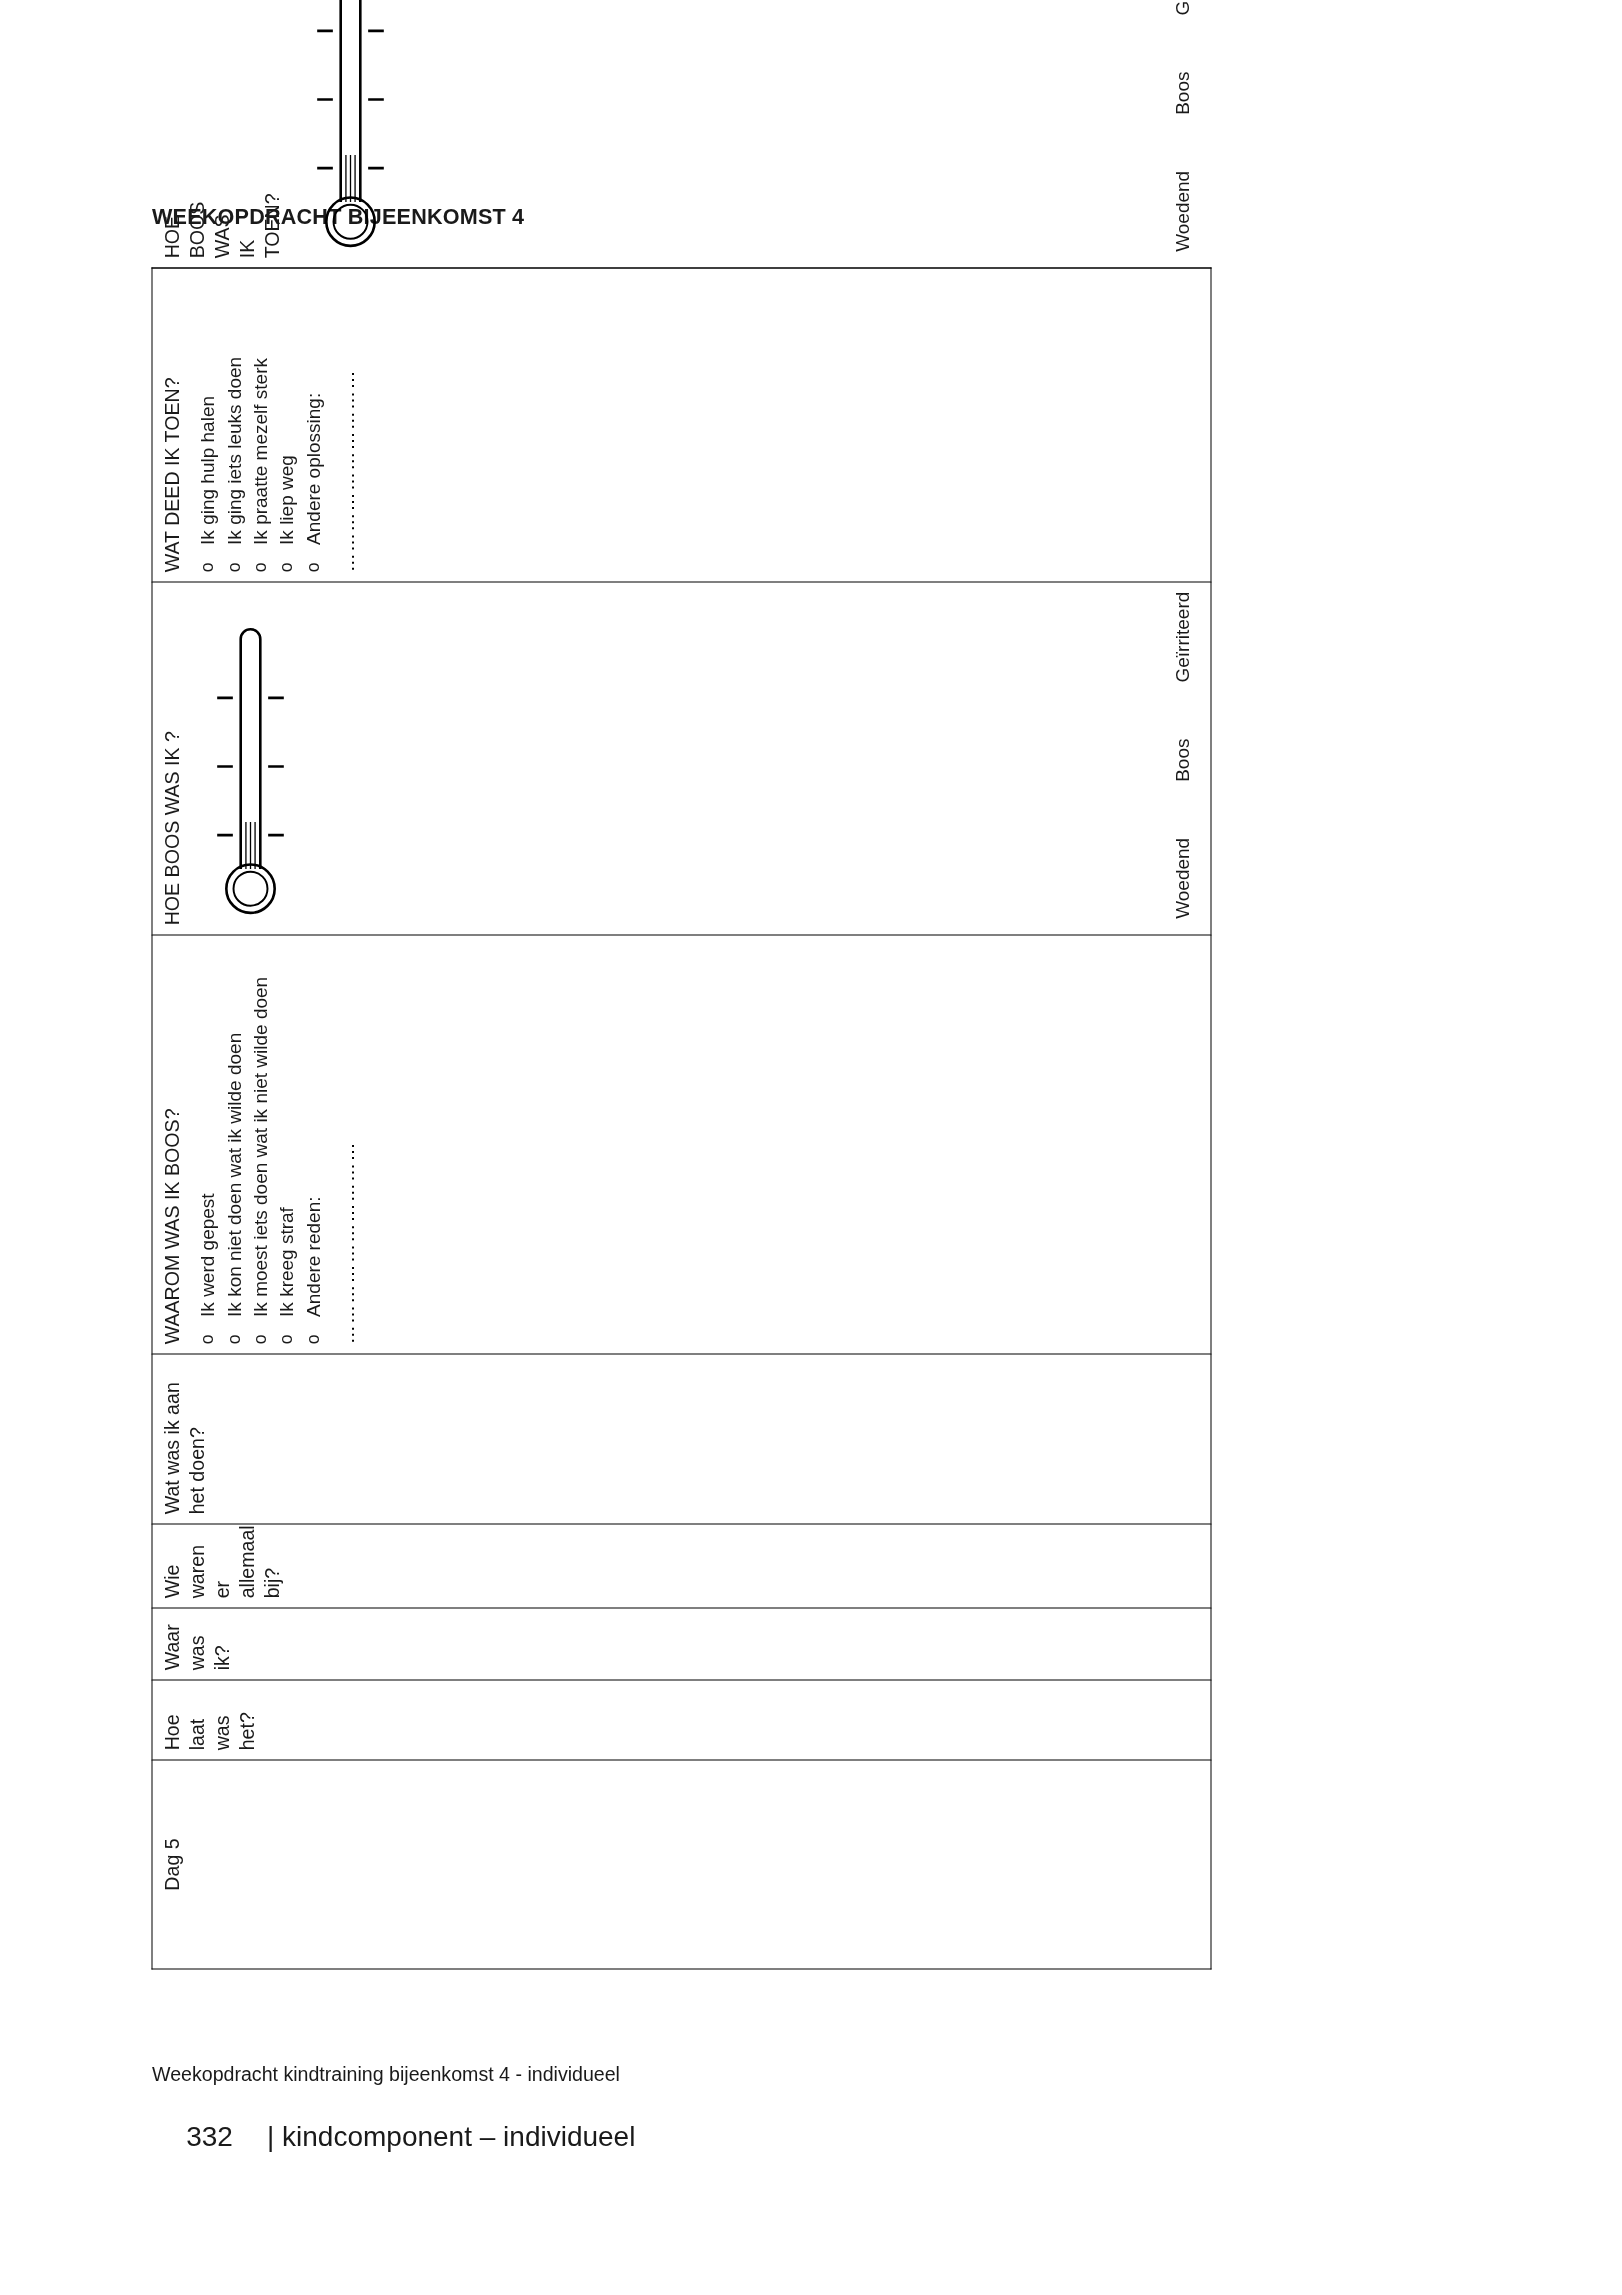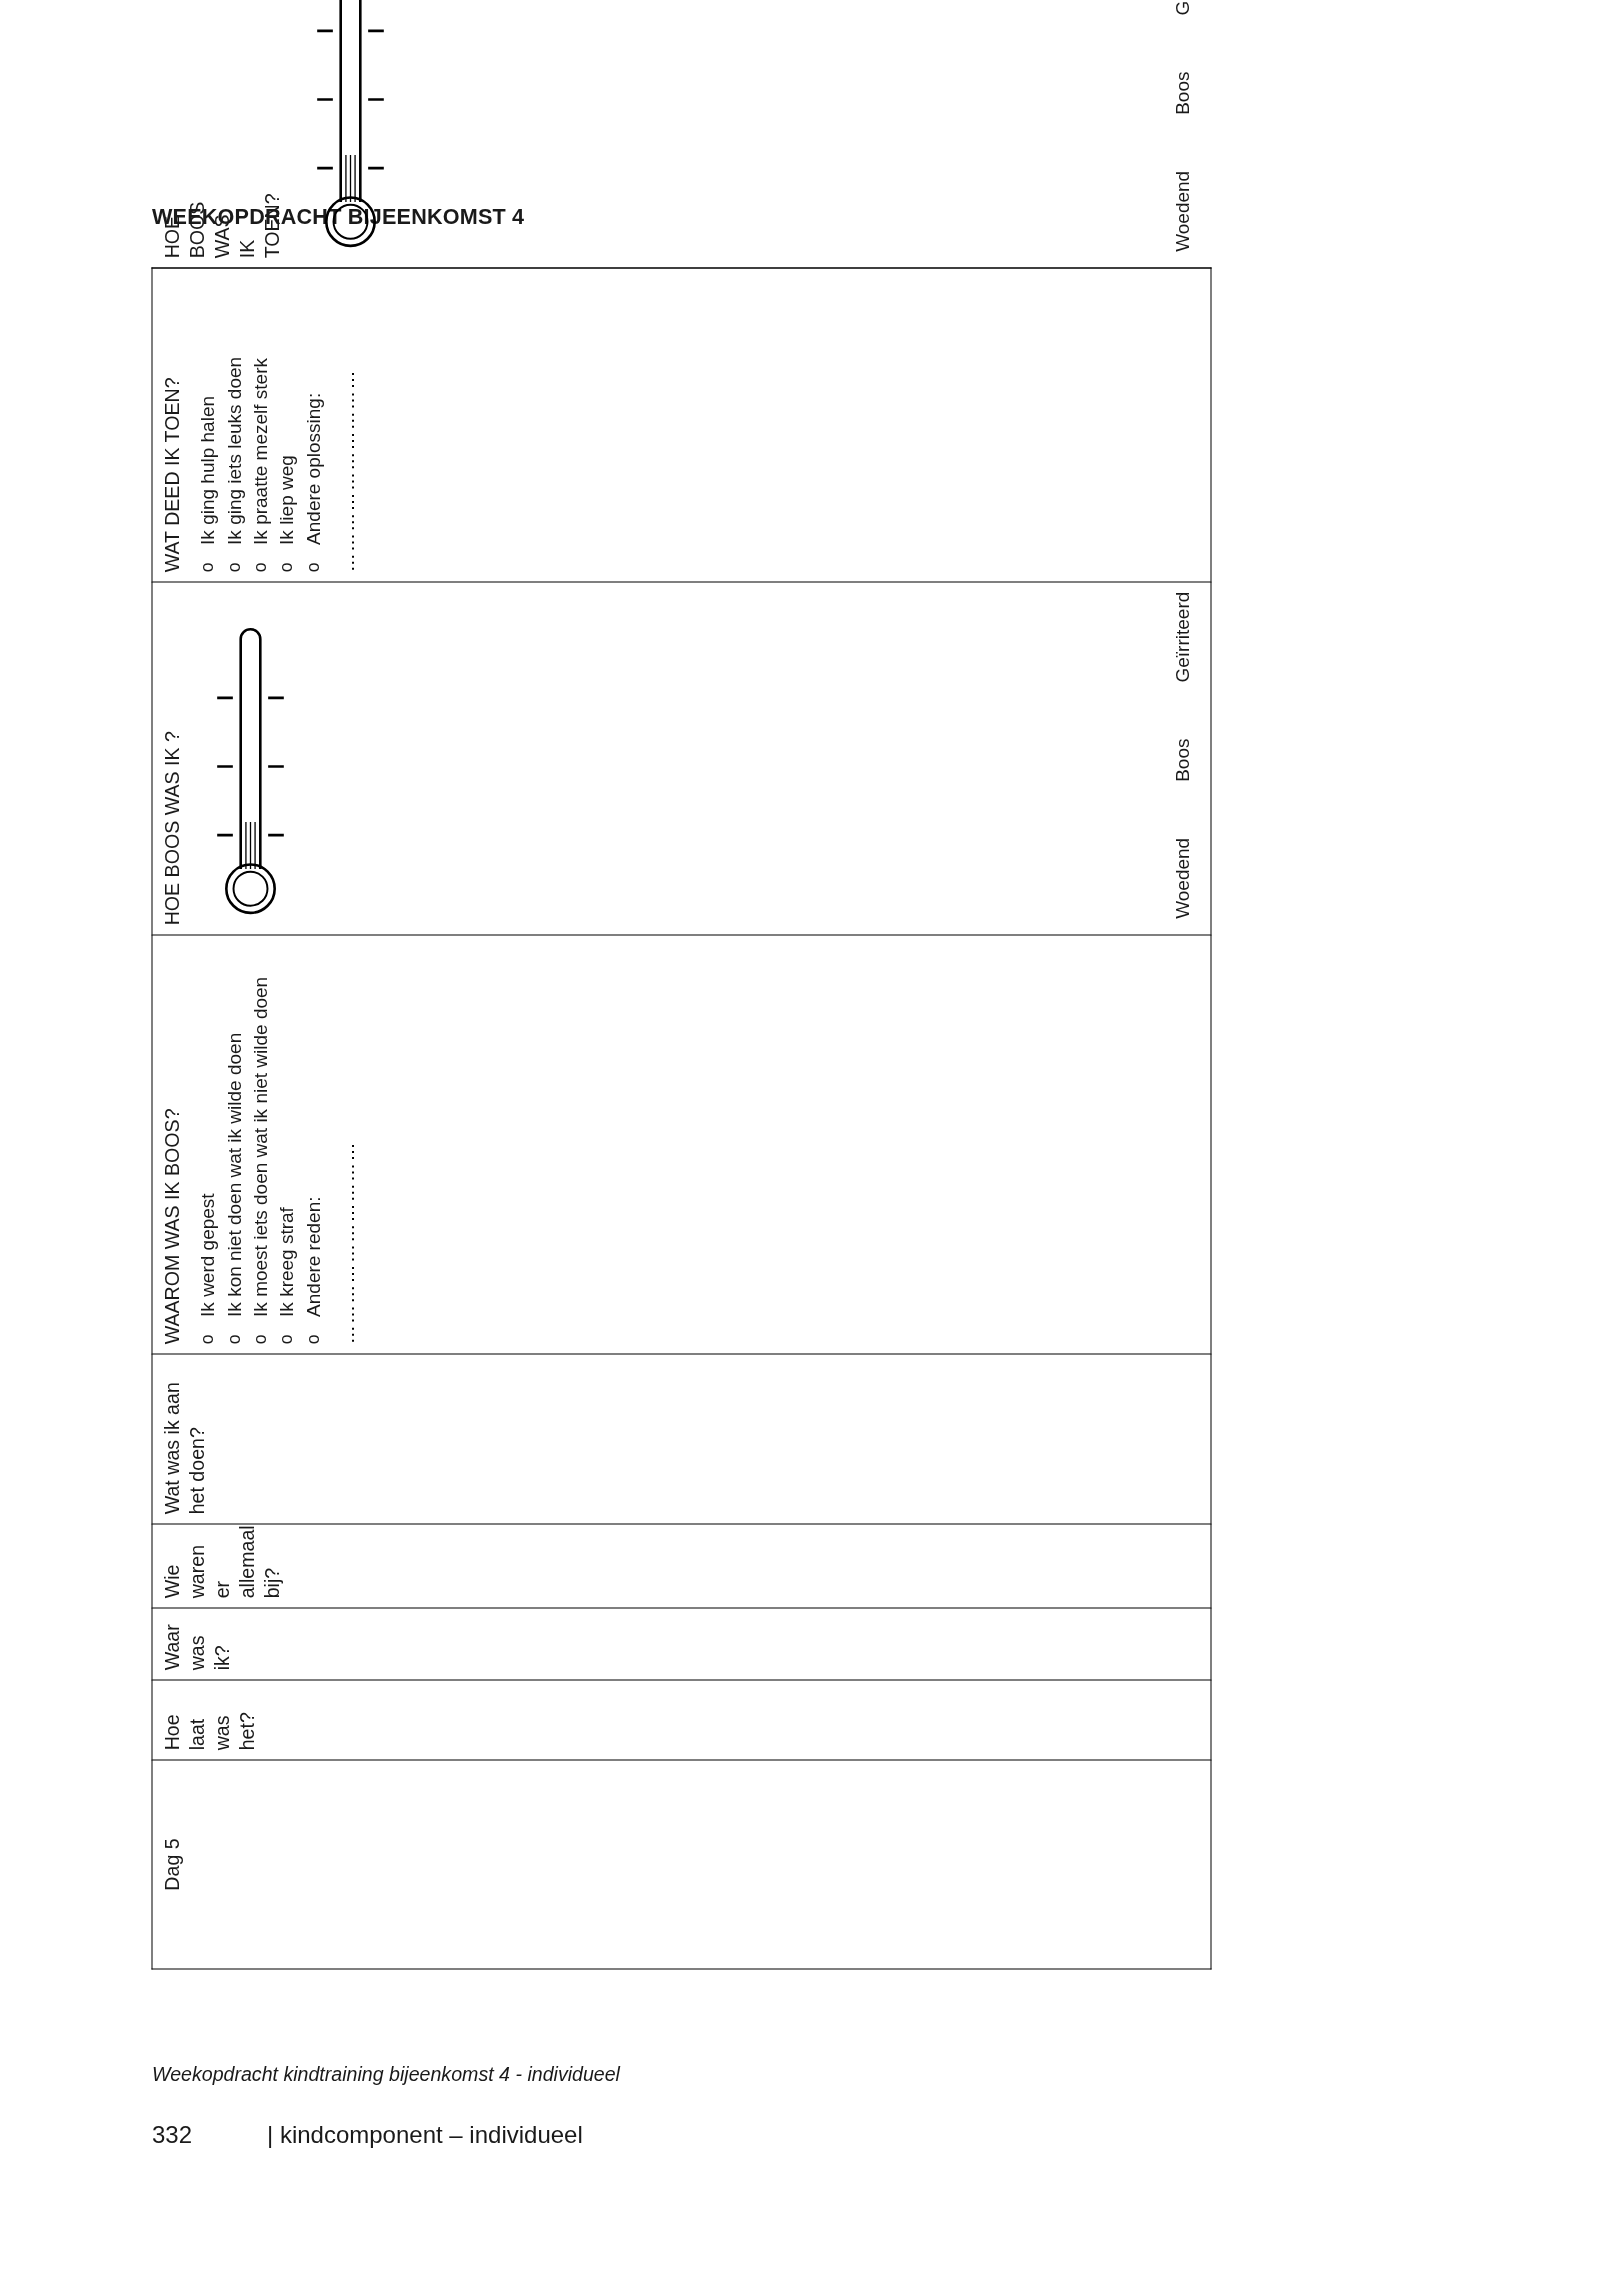--- a/index.html
+++ b/index.html
@@ -30,27 +30,27 @@
     font-weight: bold;
     letter-spacing: 0.2px;
   }
 
   
   .footer-caption {
     position: absolute;
     left: 152px;
     top: 2063px;
     font-size: 19.6px;
-    font-style: italic;
   }
   .footer-line {
     position: absolute;
     left: 152px;
     top: 2121px;
-    font-size: 24px;
+    font-size: 28px;
+    text-align: center;
   }
   .footer-page {
     display: inline-block;
     width: 115px;
   }
 
   
   
   .table-wrap {
     position: absolute;

